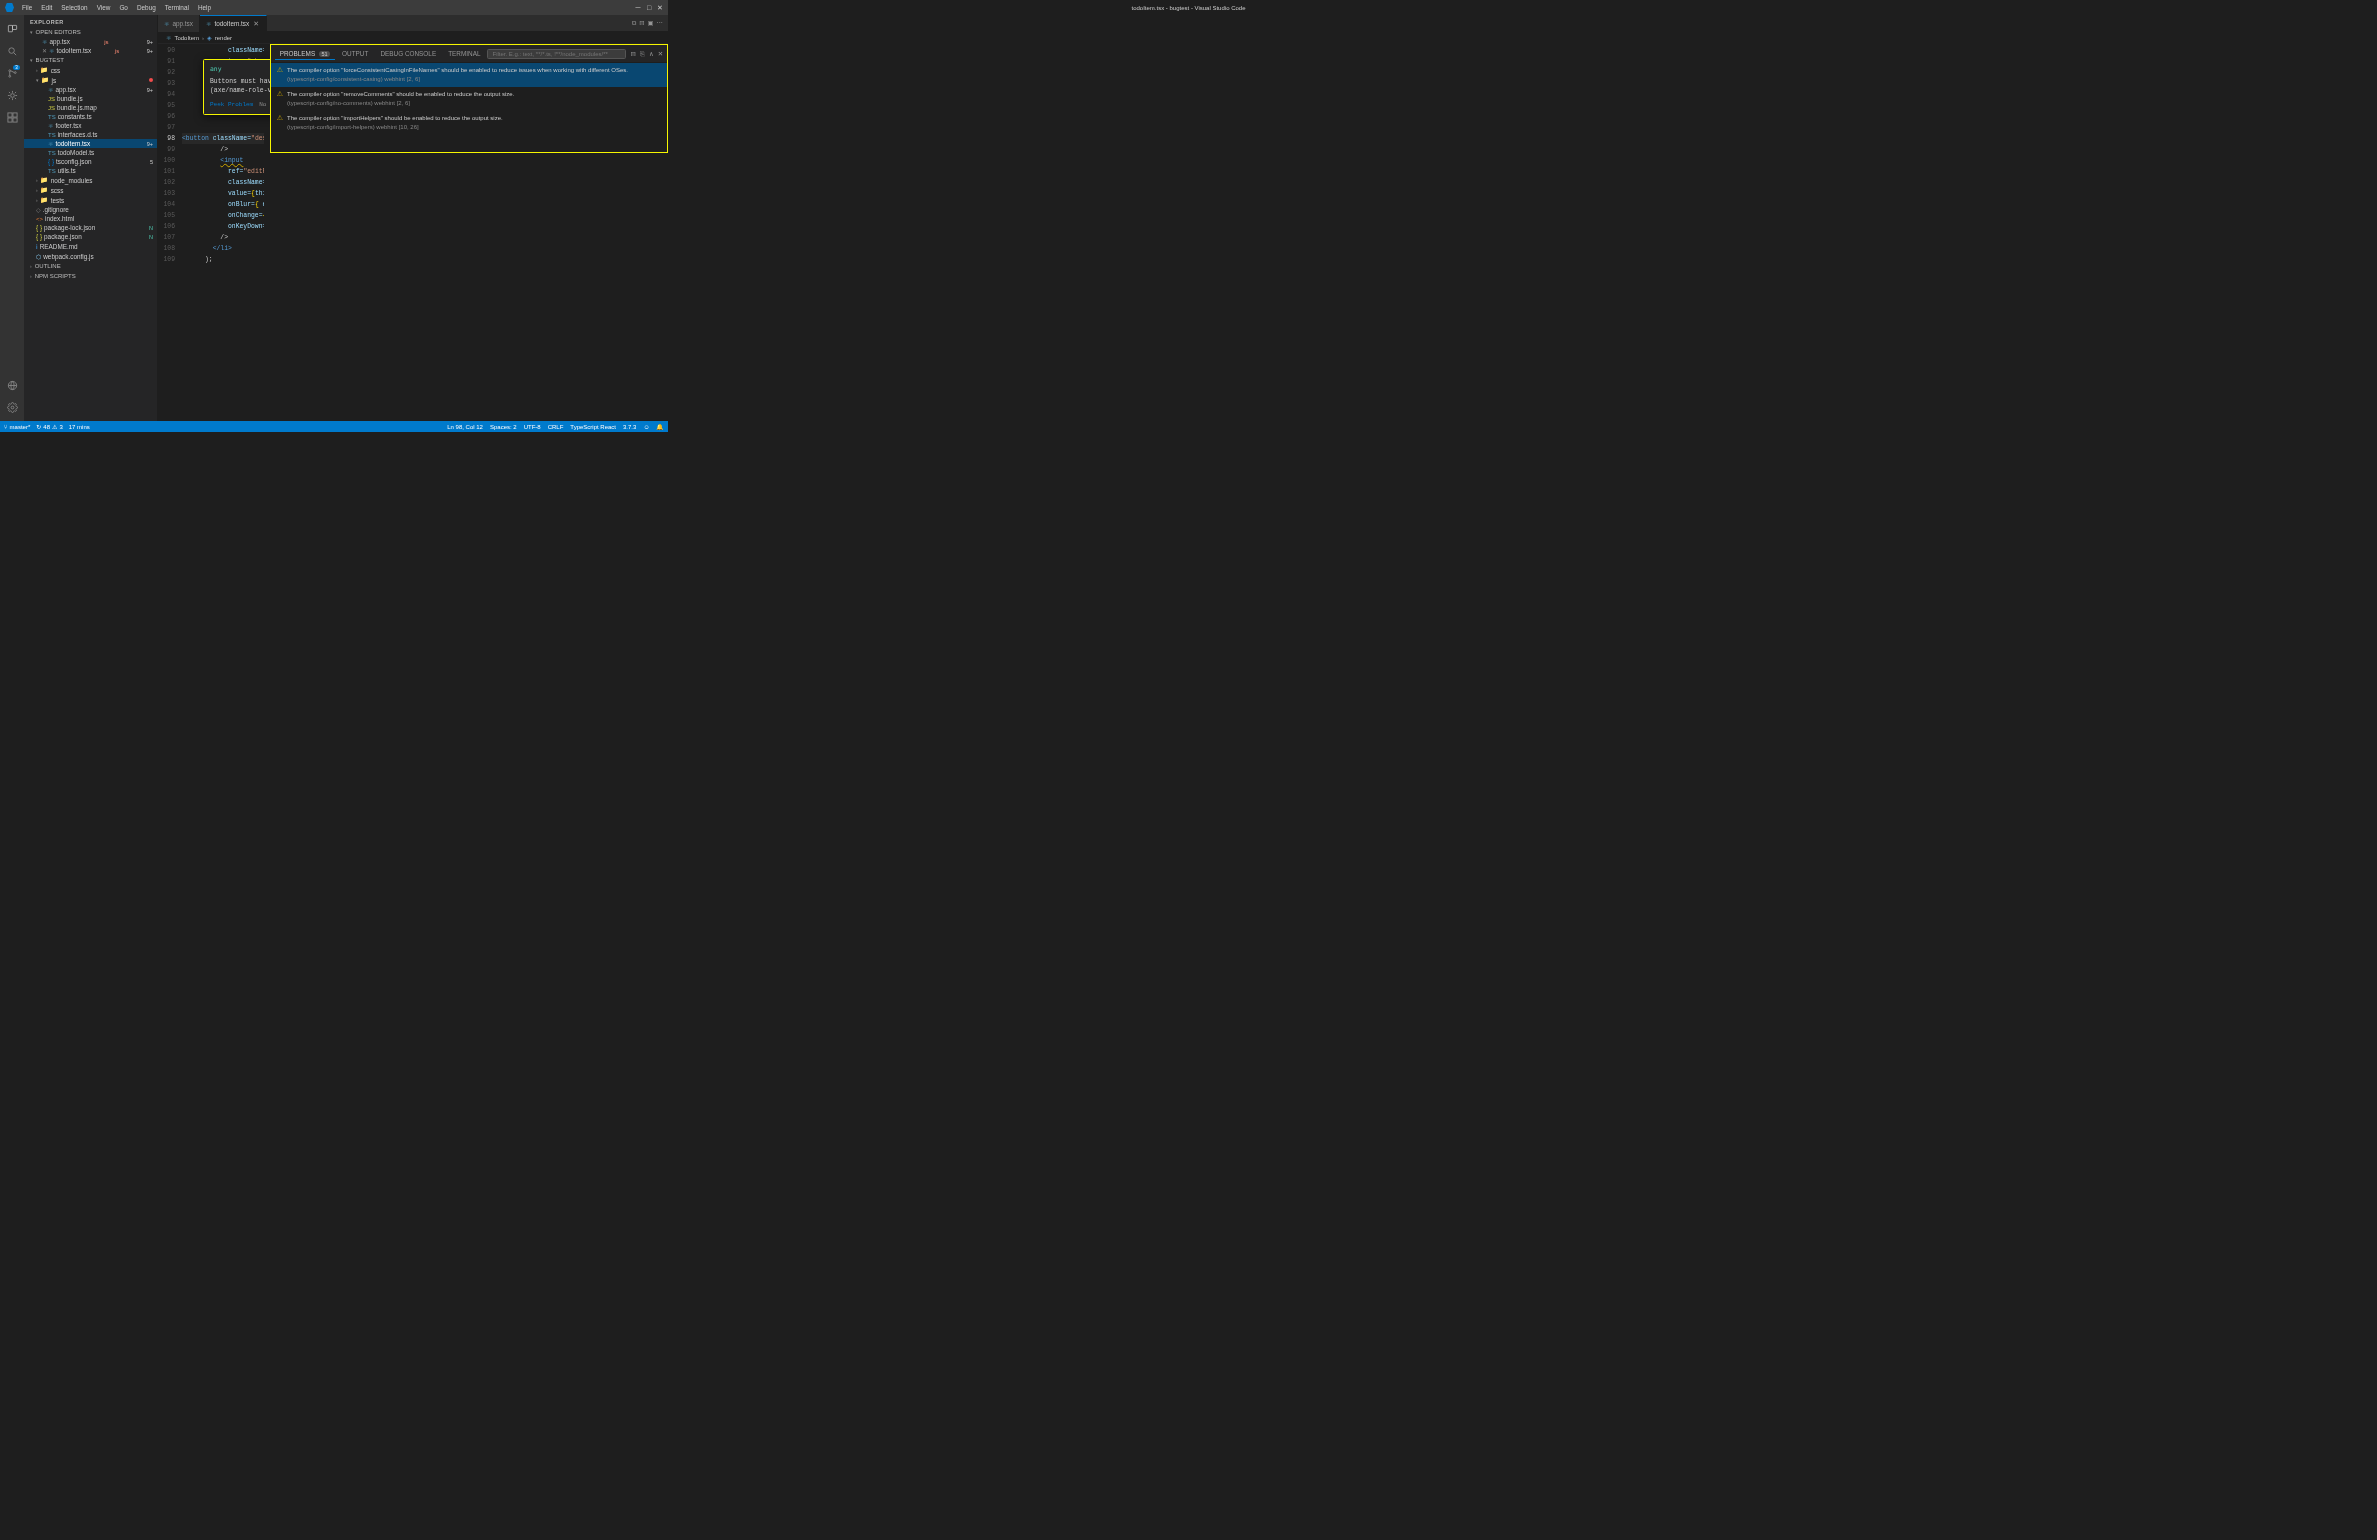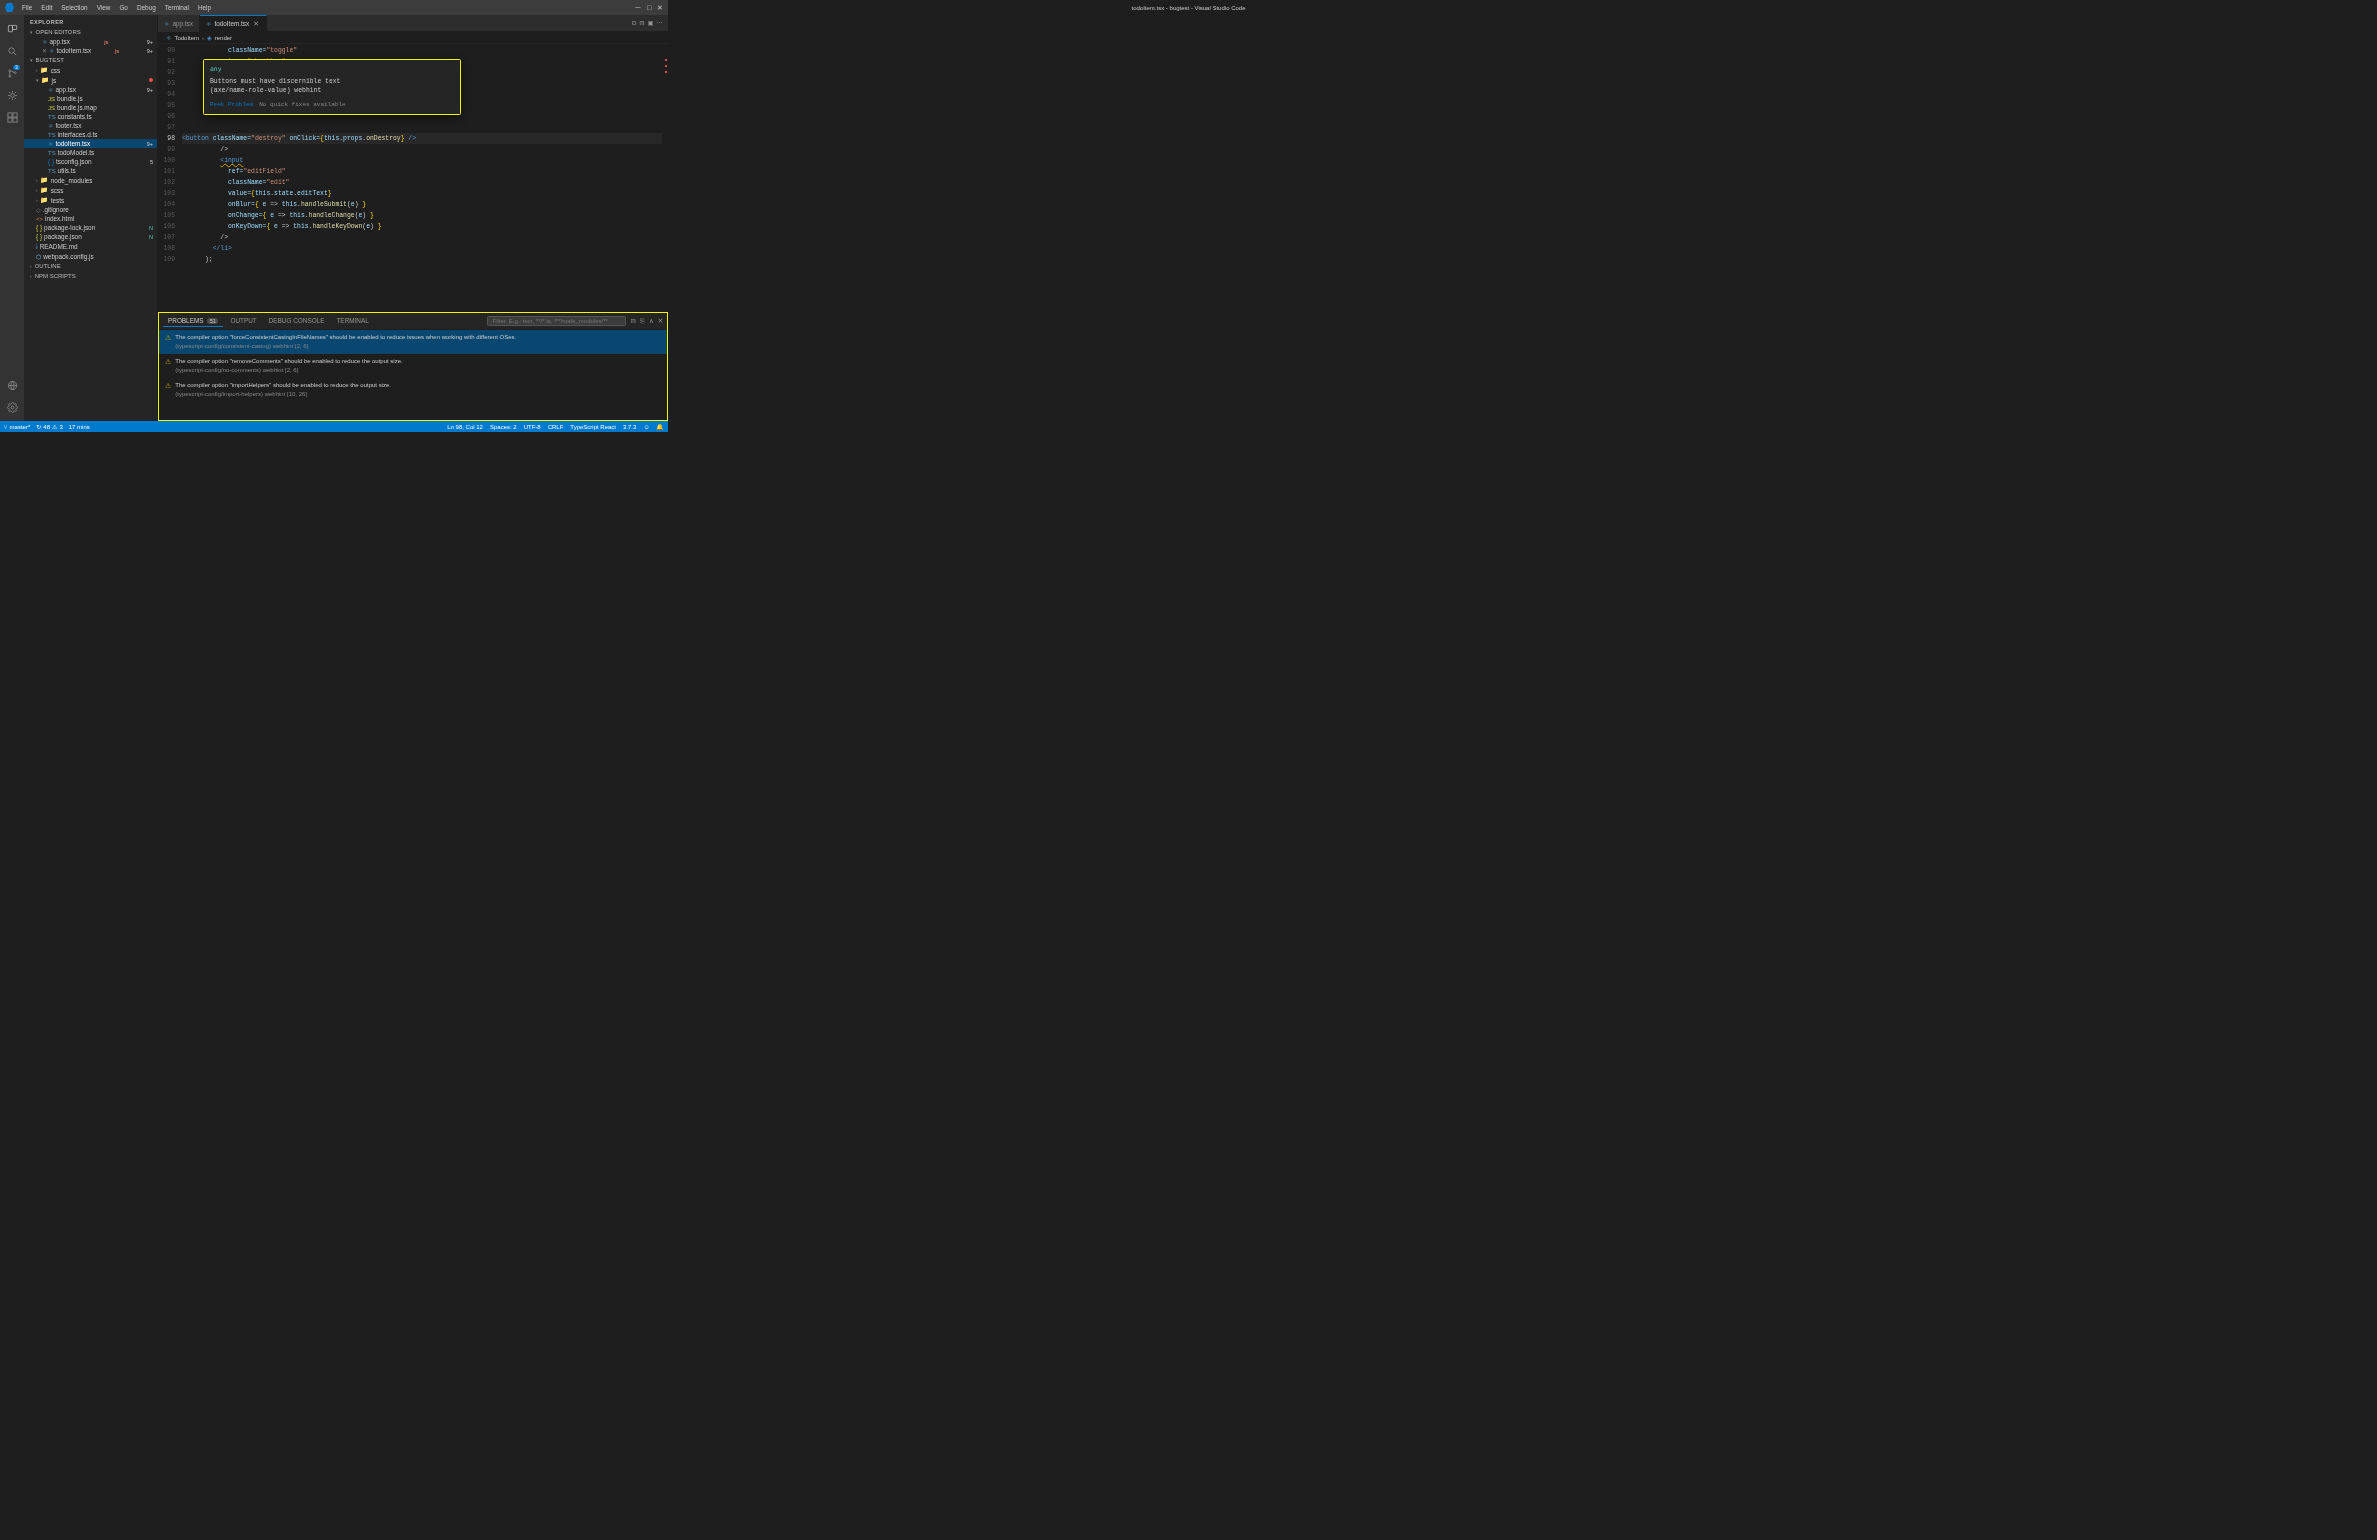--- a/index.html
+++ b/index.html
@@ -627,21 +627,21 @@
     </div>
 
     <div class="breadcrumb">
       <span style="color:#519aba;">⚛</span>
       <span style="cursor:pointer;">TodoItem</span>
       <span class="breadcrumb-sep">›</span>
       <span style="color:#569cd6;">◈</span>
       <span style="cursor:pointer;">render</span>
     </div>
 
-    <div style="flex:1; display:flex; flex-direction:column; overflow:hidden;">
+    <div style="flex:1; display:flex; flex-direction:row; overflow:hidden;">
 
       <div class="code-editor" style="flex:1; position:relative; overflow:hidden;">
         <div class="code-content">
           <div class="line-numbers">
             <div>90</div>
               <div>91</div>
               <div>92</div>
               <div>93</div>
               <div>94</div>
             <div>95</div>

